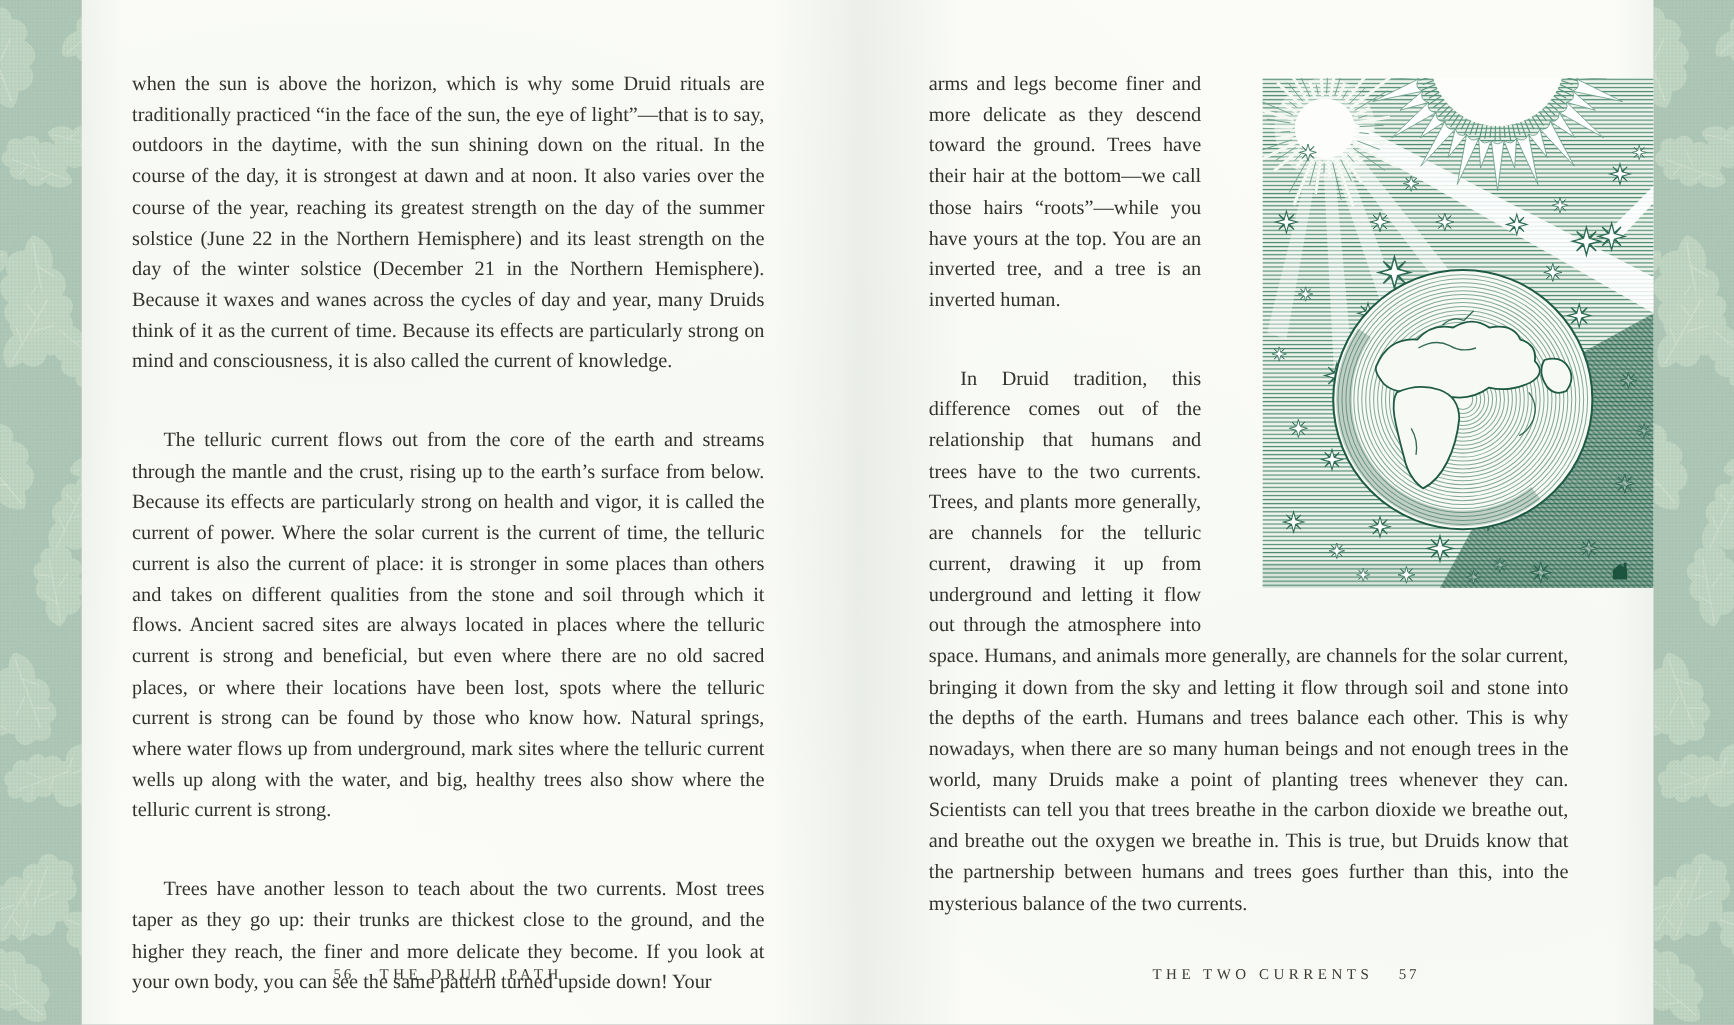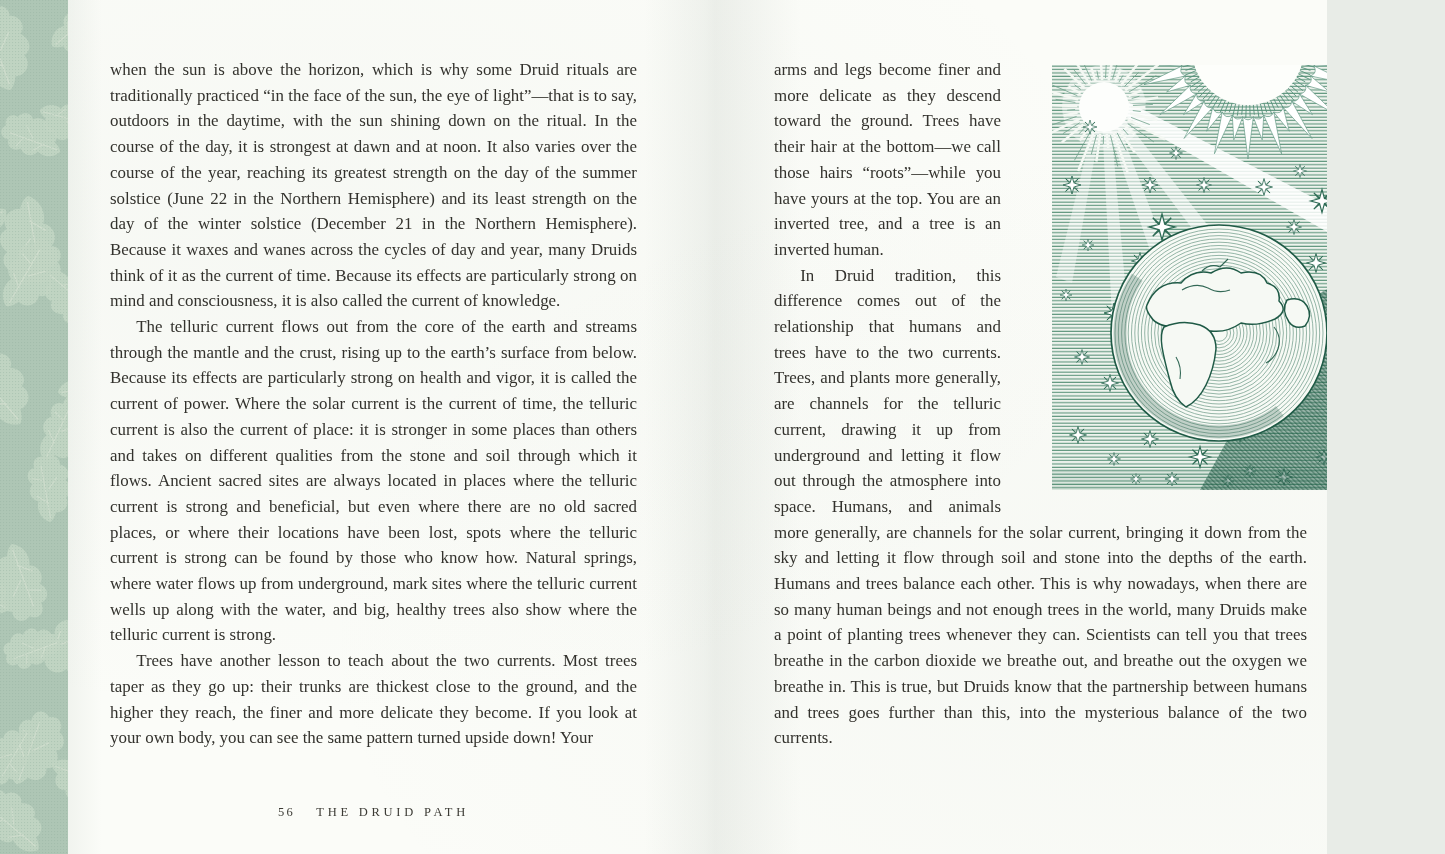--- a/index.html
+++ b/index.html
@@ -1,17 +1,17 @@
 <!DOCTYPE html>
 <html><head>
 <meta charset="utf-8">
 <style>
   html,body{margin:0;padding:0;background:#e8ece7;}
   #stage{
-    position:relative;width:1327px;height:854px;overflow:hidden;
+    position:relative;width:1445px;height:854px;overflow:hidden;
     font-family:"Liberation Serif", serif;background:#a3a3a3;
   }
   .strip{position:absolute;top:0;height:854px;overflow:hidden;}
   #strip-left{left:0;width:68px;}
   #strip-right{right:0;width:67px;}
   #page-spread{
     position:absolute;left:68px;top:0;width:1310px;height:854px;
     background:
       linear-gradient(to right, rgba(178,192,180,.14), rgba(255,255,255,0) 34px),
       linear-gradient(to left, rgba(178,192,180,.14), rgba(255,255,255,0) 34px),
@@ -20,21 +20,21 @@
       radial-gradient(ellipse at 84% 75%, rgba(168,184,170,.06), rgba(255,255,255,0) 55%),
       #fbfcf8;
   }
   .text-col{
     position:absolute;color:#33322d;font-size:16.9px;line-height:25.7px;
     text-align:justify;
   }
   #left-col{left:42px;top:57px;width:527px;}
   #right-col{left:706px;top:57px;width:533px;}
   .para{margin:0;padding:0;}
-  .para.indent{text-indent:1.55em;}
+  .para.indent{text-indent:1.55em;margin-top:40px;}
   #img-spacer{float:right;width:306px;height:462px;}
   #illustration-box{
     position:absolute;left:984px;top:65px;width:326px;height:425px;
   }
   #illustration-box svg{display:block;}
   .footer{
     position:absolute;top:805px;text-align:center;
     font-size:12.5px;letter-spacing:.30em;color:#3c3b35;white-space:nowrap;
   }
   #footer-left{left:42px;width:527px;}
@@ -496,15 +496,18 @@
         <g fill="#1d5440">
           <path d="M292,418 l0,-8 l6,-5 l6,5 l0,8 z"></path>
           <rect x="301" y="404" width="2.4" height="6"></rect>
         </g>
       </svg>
     </div>
 
     <div class="footer" id="footer-left">
       <span class="folio-num">56</span><span>THE DRUID PATH</span>
     </div>
+    <div class="footer" id="footer-right">
+      <span>THE TWO CURRENTS</span><span class="folio-num">57</span>
+    </div>
 
   </div>
 </div>
 
 </body></html>

